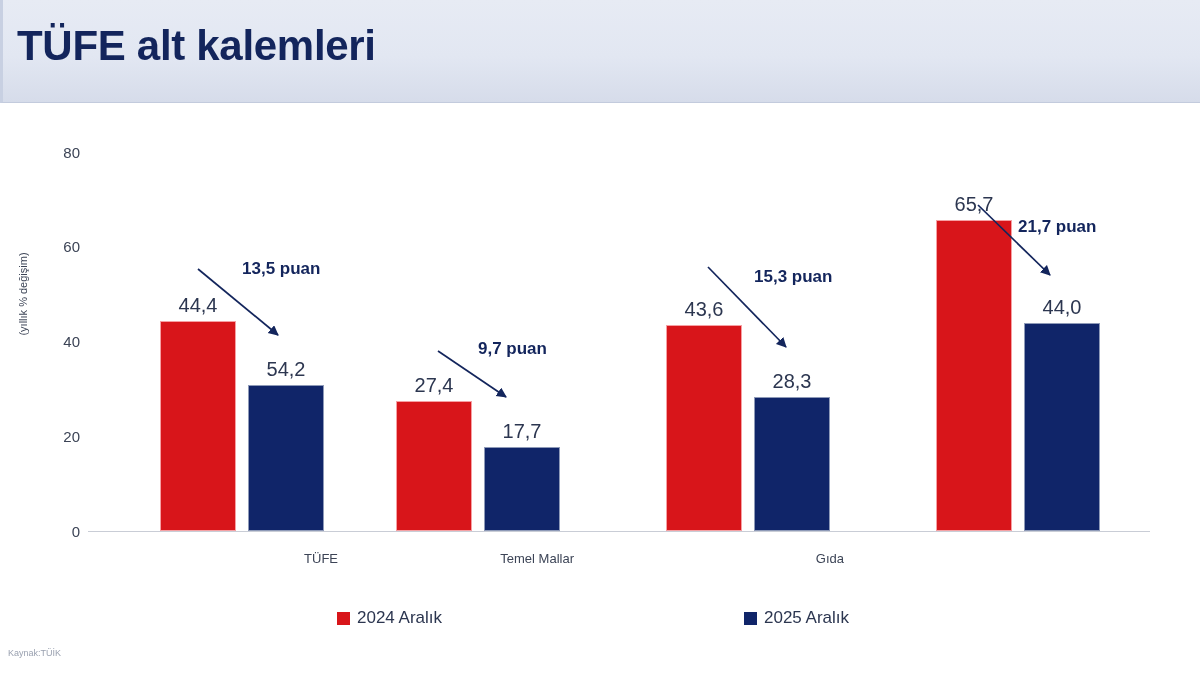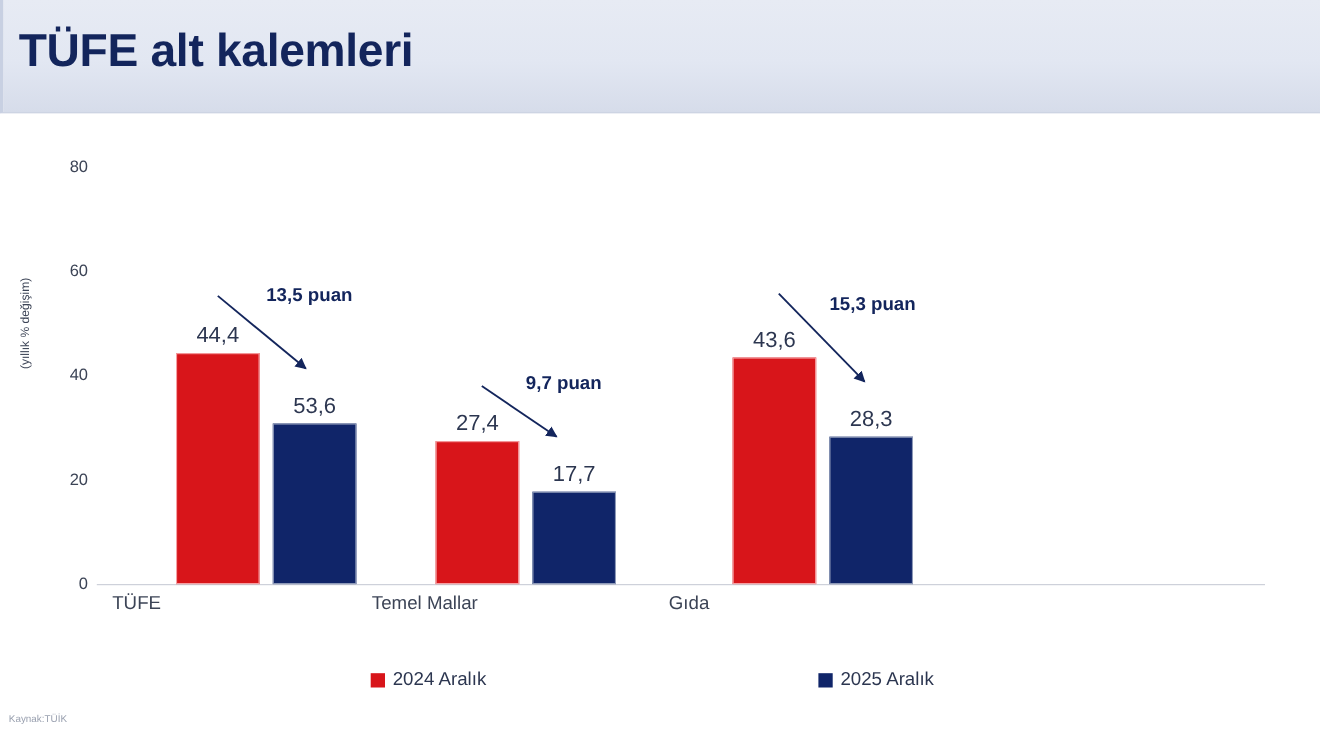--- a/index.html
+++ b/index.html
@@ -117,24 +117,24 @@
     text-align: center;
     font-size: 20px;
     color: #2c3650;
     white-space: nowrap;
   }
   .bar-label.red-lbl  { left: 48px; }
   .bar-label.navy-lbl { left: 136px; }
 
   .cat-label {
     position: absolute;
-    top: 436px;
+    top: 448px;
     width: 236px;
-    text-align: left;
-    font-size: 17px;
+    text-align: right;
+    font-size: 13px;
     color: #3c4456;
   }
 
   .annotation {
     position: absolute;
     font-size: 17px;
     font-weight: bold;
     color: #13255c;
     white-space: nowrap;
   }
@@ -198,21 +198,21 @@
   <div class="y-tick" style="top:49px">80</div>
 
   <div class="baseline"></div>
 
   <div class="plot">
 
     <div class="group" style="left:14px">
       <div class="bar red" style="height:210px"></div>
       <div class="bar navy" style="height:146px"></div>
       <div class="bar-label red-lbl" style="bottom:214px">44,4</div>
-      <div class="bar-label navy-lbl" style="bottom:150px">53,6</div>
+      <div class="bar-label navy-lbl" style="bottom:150px">54,2</div>
       <div class="annotation" style="left:140px; bottom:252px">13,5 puan</div>
       <svg class="arrow-svg" style="left:92px; bottom:184px; width:110px; height:82px" viewBox="0 0 110 82">
         <defs>
           <marker id="ah1" markerWidth="7" markerHeight="7" refX="5.4" refY="3" orient="auto">
             <path d="M0,0 L6,3 L0,6 z" fill="#13255c"></path>
           </marker>
         </defs>
         <line x1="4" y1="4" x2="84" y2="70" stroke="#13255c" stroke-width="1.7" marker-end="url(#ah1)"></line>
       </svg>
     </div>
@@ -242,20 +242,35 @@
       <svg class="arrow-svg" style="left:96px; bottom:172px; width:112px; height:96px" viewBox="0 0 112 96">
         <defs>
           <marker id="ah3" markerWidth="7" markerHeight="7" refX="5.4" refY="3" orient="auto">
             <path d="M0,0 L6,3 L0,6 z" fill="#13255c"></path>
           </marker>
         </defs>
         <line x1="4" y1="4" x2="82" y2="84" stroke="#13255c" stroke-width="1.7" marker-end="url(#ah3)"></line>
       </svg>
     </div>
 
+    <div class="group" style="left:790px">
+      <div class="bar red" style="height:311px"></div>
+      <div class="bar navy" style="height:208px"></div>
+      <div class="bar-label red-lbl" style="bottom:315px">65,7</div>
+      <div class="bar-label navy-lbl" style="bottom:212px">44,0</div>
+      <div class="annotation" style="left:140px; bottom:294px">21,7 puan</div>
+      <svg class="arrow-svg" style="left:96px; bottom:244px; width:110px; height:86px" viewBox="0 0 110 86">
+        <defs>
+          <marker id="ah4" markerWidth="7" markerHeight="7" refX="5.4" refY="3" orient="auto">
+            <path d="M0,0 L6,3 L0,6 z" fill="#13255c"></path>
+          </marker>
+        </defs>
+        <line x1="4" y1="4" x2="76" y2="74" stroke="#13255c" stroke-width="1.7" marker-end="url(#ah4)"></line>
+      </svg>
+    </div>
 
     <div class="cat-label" style="left:14px">TÜFE</div>
     <div class="cat-label" style="left:520px">Gıda</div>
     <div class="cat-label" style="left:250px">Temel Mallar</div>
   </div>
 
   <div class="legend">
     <div class="legend-item l1">
       <span class="legend-swatch" style="background:#d8151a"></span>
       <span>2024 Aralık</span>

